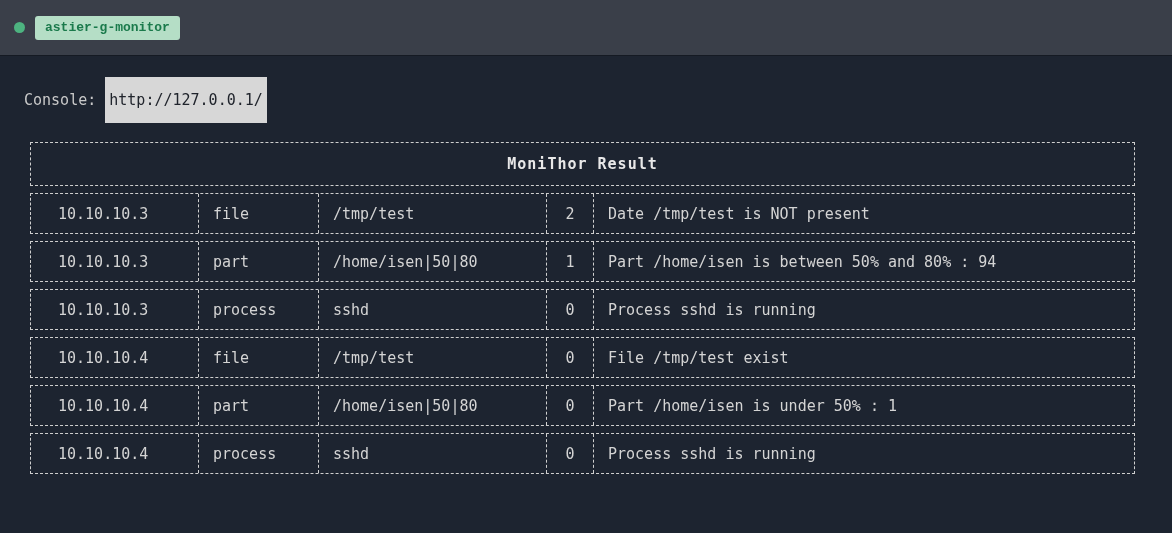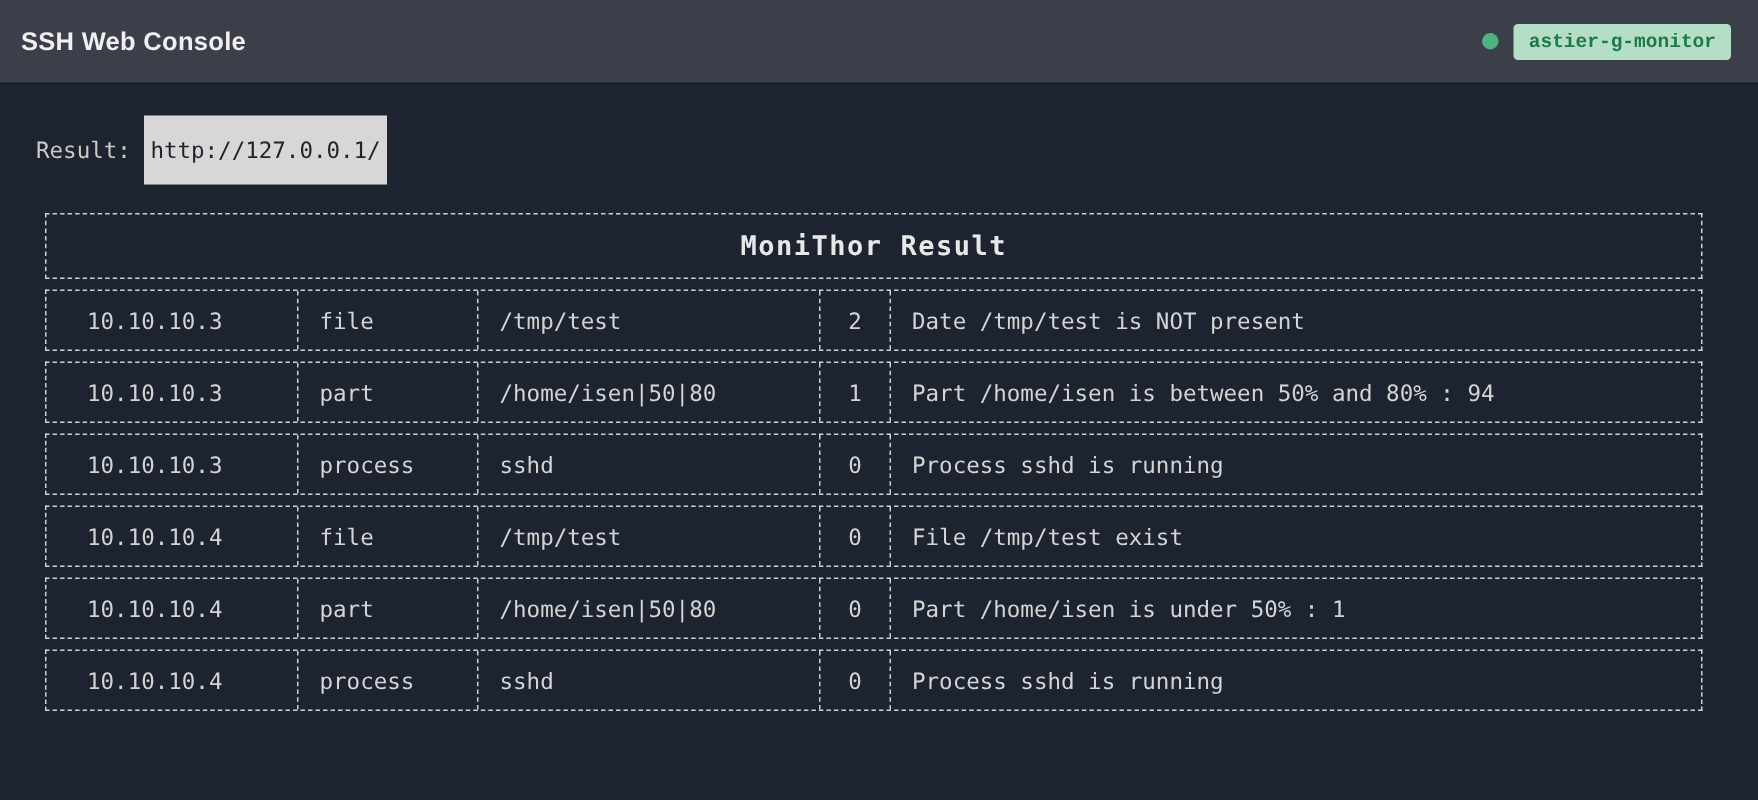--- a/index.html
+++ b/index.html
@@ -68,21 +68,21 @@
     margin: 30px 0 0 30px;
     width: 1105px;
   }
   .table-title-box {
     border: 1px dashed #cfcfcf;
     height: 44px;
     display: flex;
     align-items: center;
     justify-content: center;
     font-weight: bold;
-    font-size: 18px;
+    font-size: 15px;
     letter-spacing: 1px;
     color: #e8e8e8;
     margin-bottom: 7px;
   }
   .table-row {
     display: flex;
     border: 1px dashed #cfcfcf;
     height: 41px;
     margin-bottom: 7px;
     align-items: stretch;
@@ -101,29 +101,28 @@
   .cell-ip      { width: 155px; }
   .cell-type    { width: 120px; }
   .cell-target  { width: 228px; }
   .cell-code    { width: 47px; justify-content: center; padding-left: 0; }
   .cell-message { flex: 1; border-right: none; }
 </style>
 </head>
 <body>
 
 <div class="topbar">
-  <div class="topbar-title">SSH Web Console</div>
   <div class="topbar-right">
     <span class="status-dot"></span>
     <span class="status-badge">astier-g-monitor</span>
   </div>
 </div>
 
 <div class="info">
-  <div class="info-line"><span>Result: </span><span class="url-highlight">http://127.0.0.1/</span></div>
+  <div class="info-line"><span>Console: </span><span class="url-highlight">http://127.0.0.1/</span></div>
 </div>
 
 <div class="result-table">
   <div class="table-title-box">MoniThor Result</div>
   <div id="rows-container">
   <div class="table-row">
     <div class="cell cell-ip">10.10.10.3</div>
     <div class="cell cell-type">file</div>
     <div class="cell cell-target">/tmp/test</div>
     <div class="cell cell-code">2</div>

